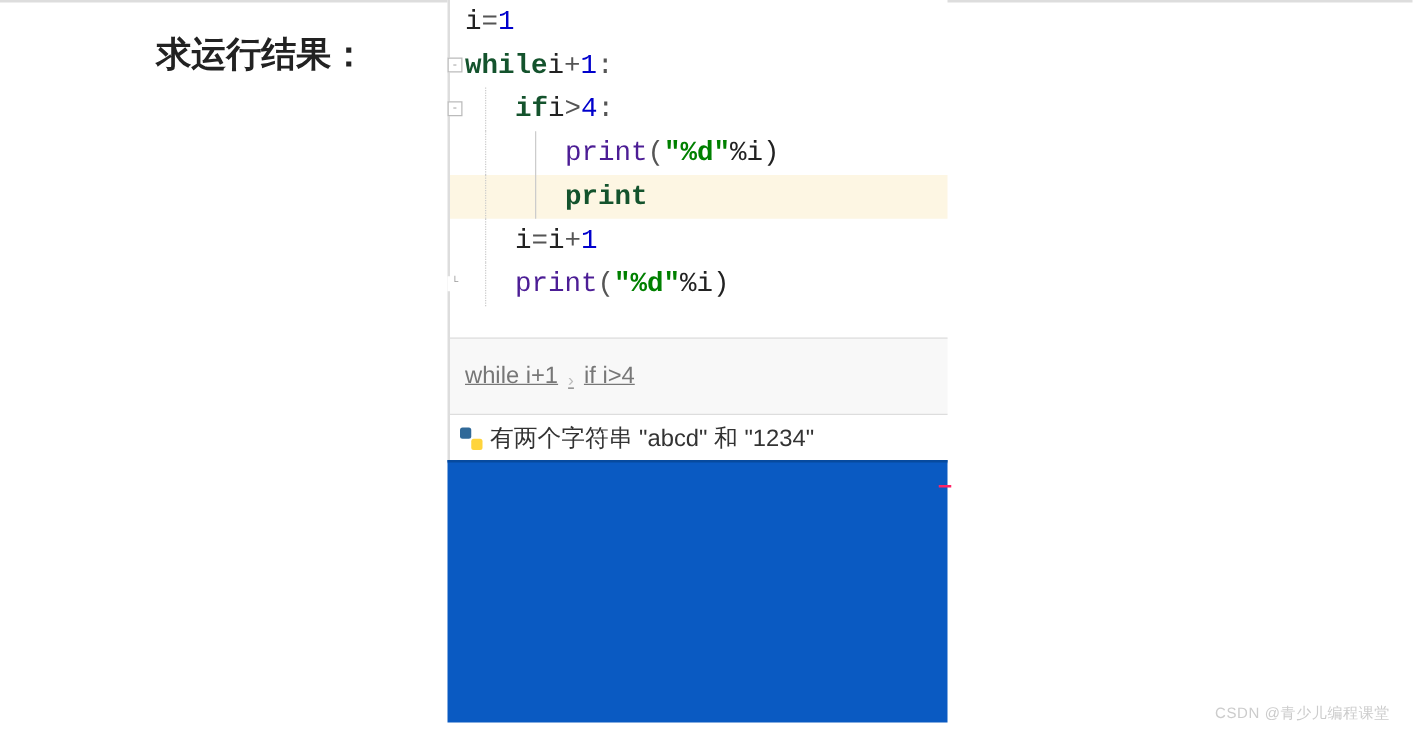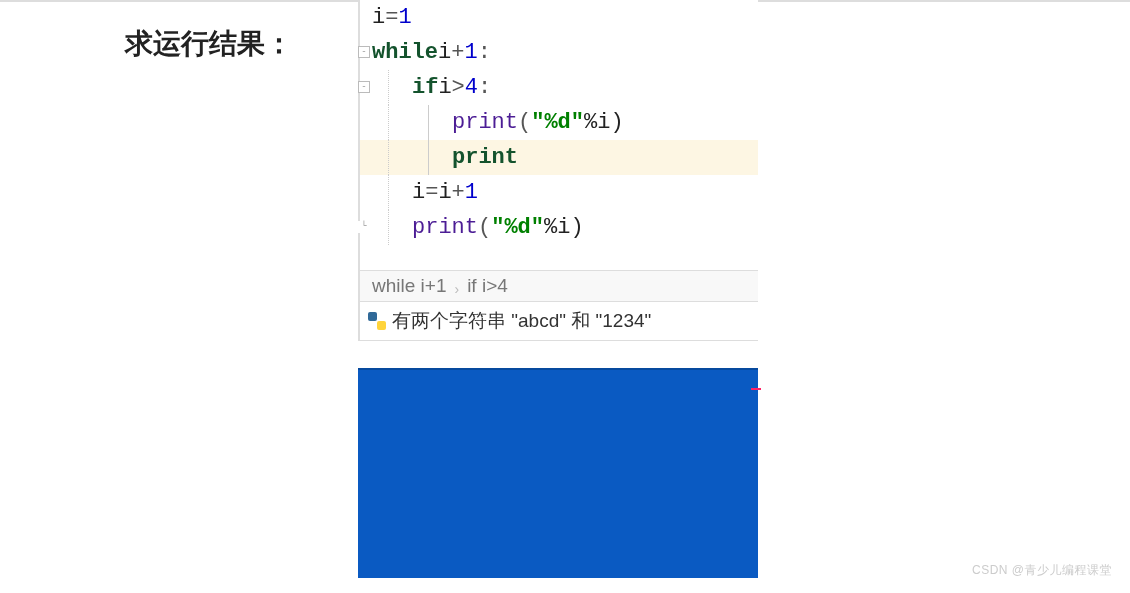--- a/index.html
+++ b/index.html
@@ -82,24 +82,25 @@
     .indent { display: inline-block; }
     .i1 { width: 40px; }
     .i2 { width: 80px; }
     .breadcrumb {
       border-top: 1px solid #ddd;
       border-bottom: 1px solid #ddd;
       background: #f8f8f8;
       font-family: Arial, sans-serif;
       font-size: 19px;
       color: #777;
-      padding: 4px 12px;
+      padding: 19px 12px;
       display: flex;
       align-items: flex-end;
       gap: 8px;
+      text-decoration: underline;
     }
     .breadcrumb .sep { color: #bbb; font-size:14px;}
     .tab-bar {
       display: flex;
       align-items: center;
       border-bottom: 1px solid #ddd;
       padding: 6px 8px;
       font-size: 19px;
       color: #333;
       gap: 6px;

